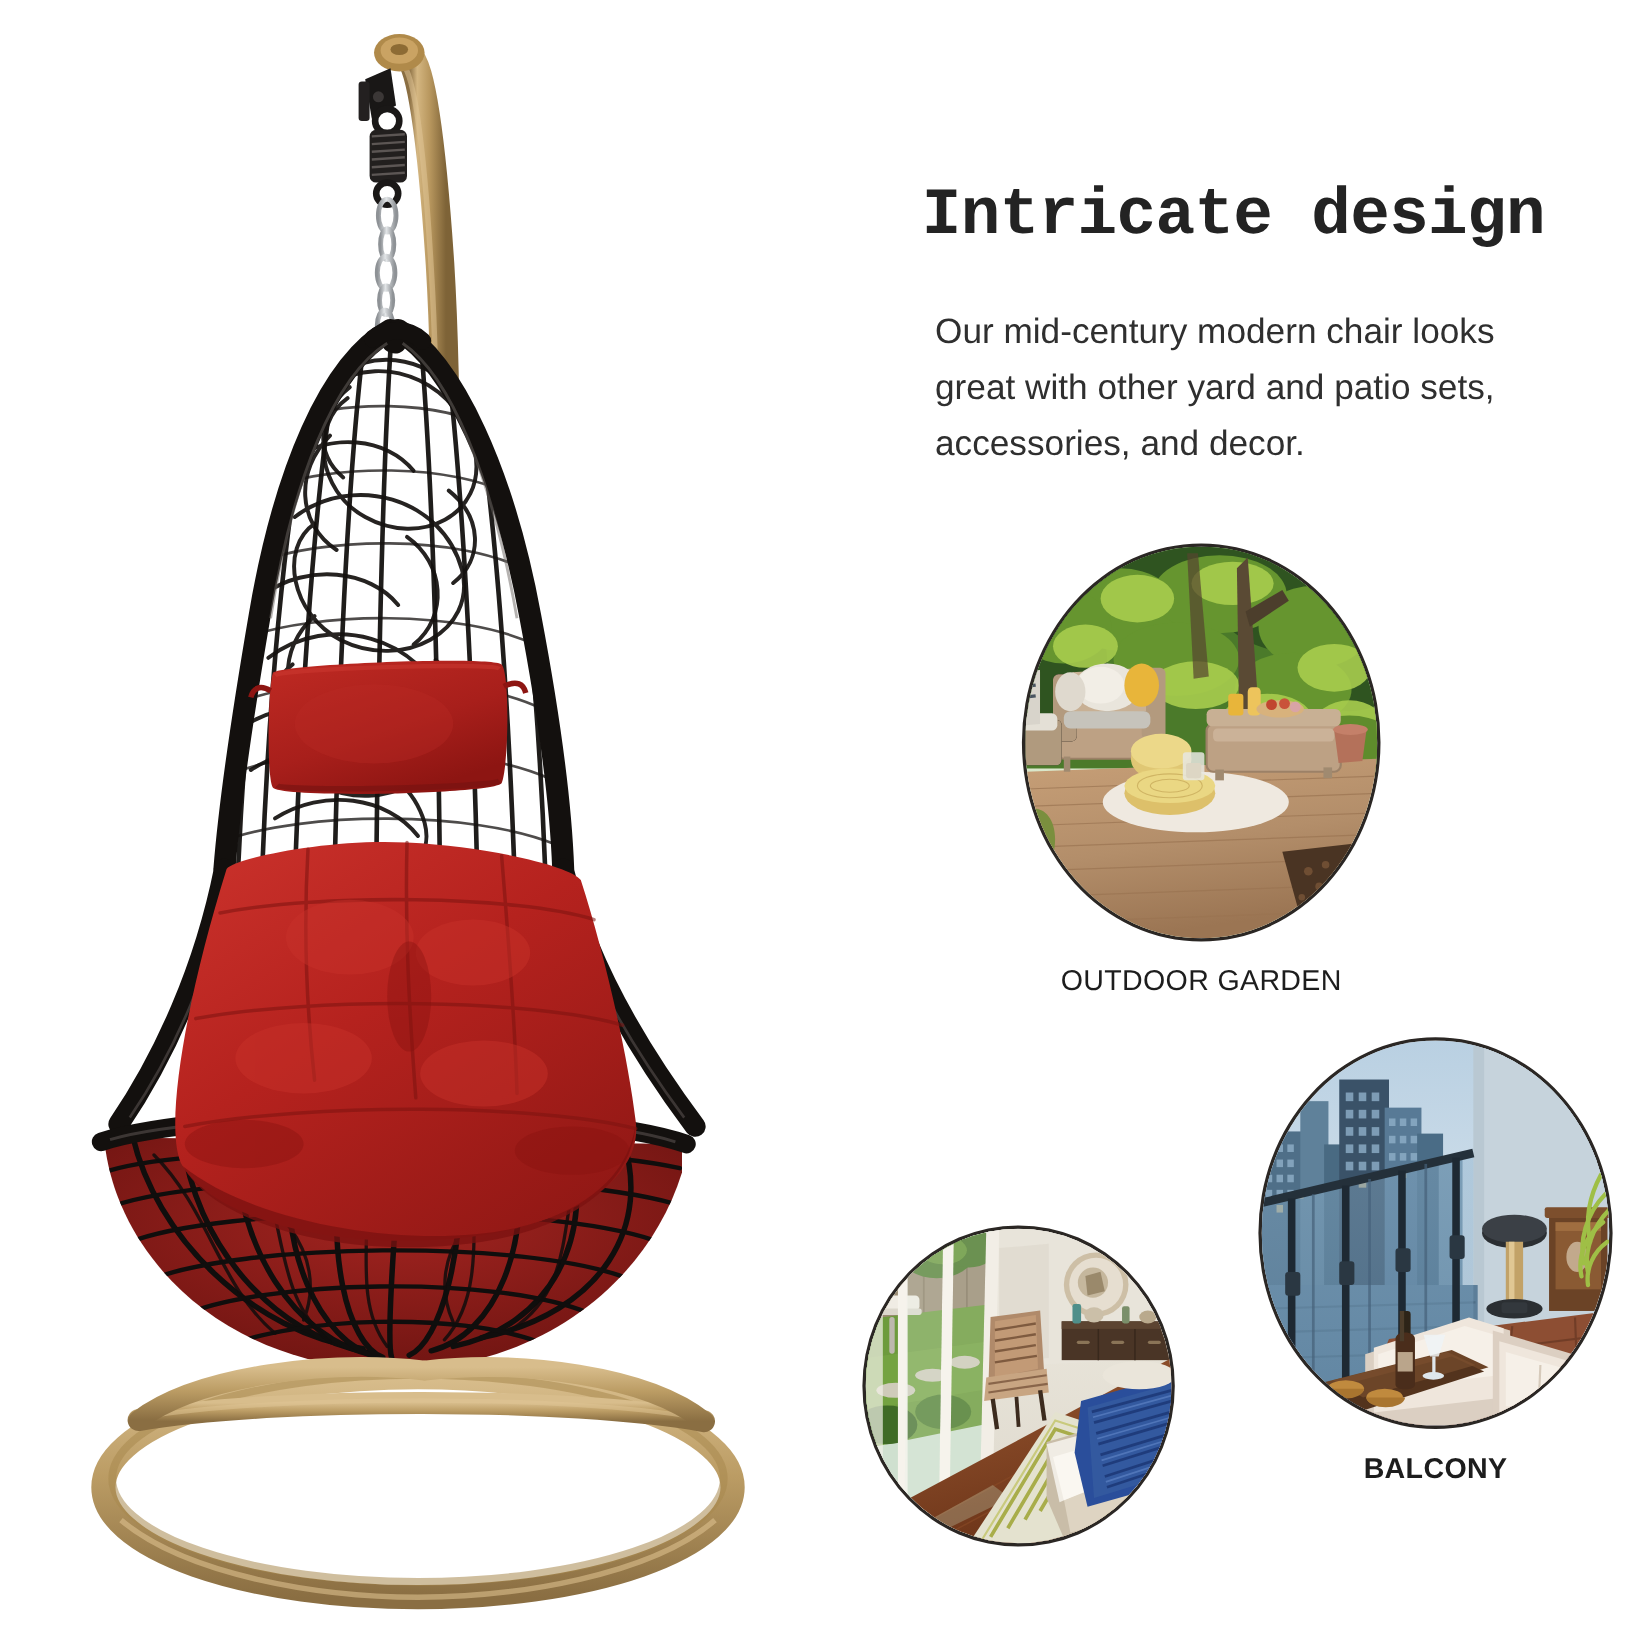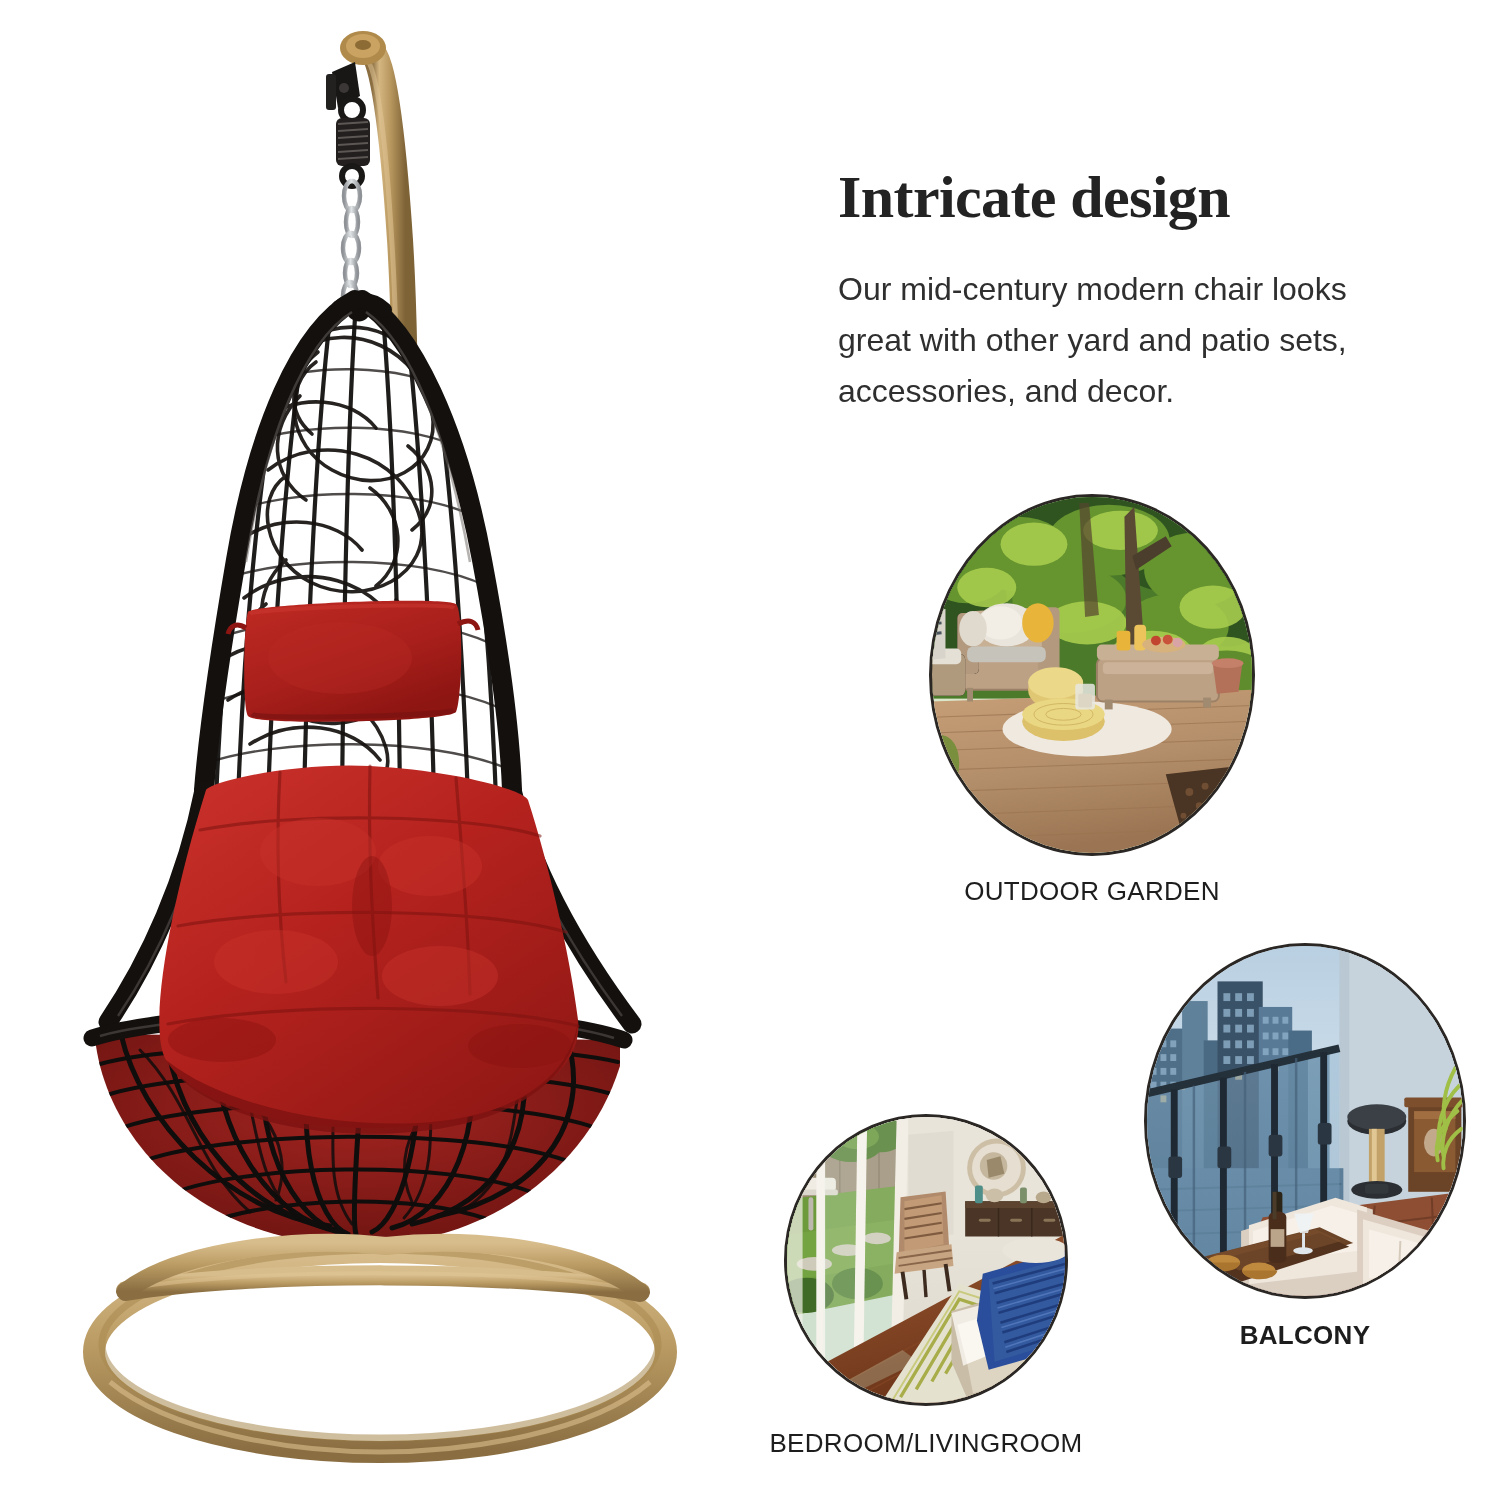--- a/index.html
+++ b/index.html
@@ -26,30 +26,30 @@
 
   
   #copy-block {
     position: absolute;
     left: 838px;
     top: 166px;
     width: 600px;
   }
   #headline {
     margin: 0;
-    font-family: Liberation Serif, serif;
+    font-family: Liberation Mono, monospace;
     font-size: 60px;
     line-height: 62px;
     font-weight: 700;
     letter-spacing: -0.6px;
     color: #232323;
     white-space: nowrap;
   }
   #subcopy {
-    margin: 0;
+    margin: 12px;
     padding-top: 36px;
     font-family: "Liberation Sans", sans-serif;
     font-size: 32px;
     line-height: 51px;
     font-weight: 400;
     color: #2f2f2f;
     width: 580px;
   }
 
   
@@ -841,14 +841,13 @@
           <path d="M211 175 L284 155"></path>
             <path d="M215 195 L284 175"></path>
           <path d="M219 215 L284 195"></path>
             <path d="M223 235 L284 215"></path>
         </g>
 
         <ellipse cx="254" cy="136" rx="34" ry="13" fill="#eae5da"></ellipse>
       </g>
     </svg>
   </div>
-  <div class="scene-label">BEDROOM/LIVINGROOM</div>
 </div>
 
 </body></html>

